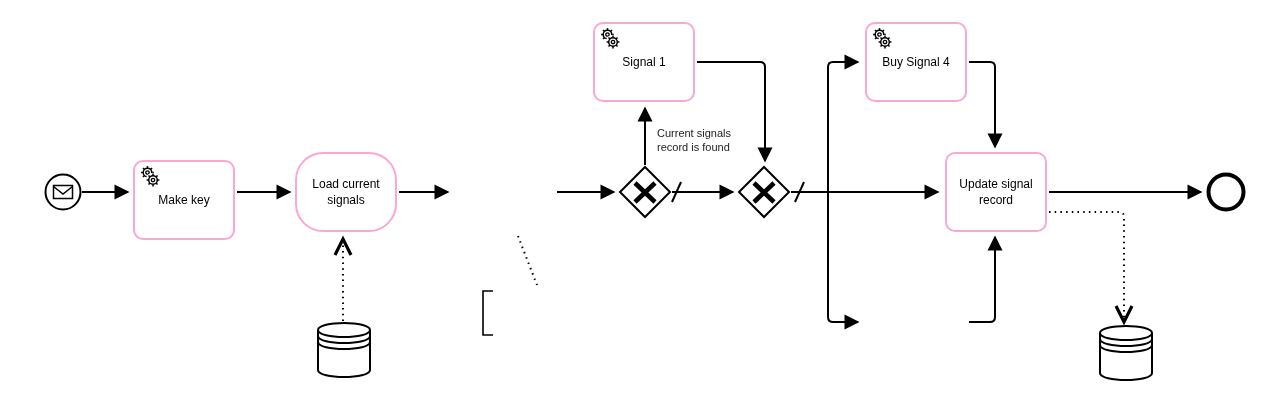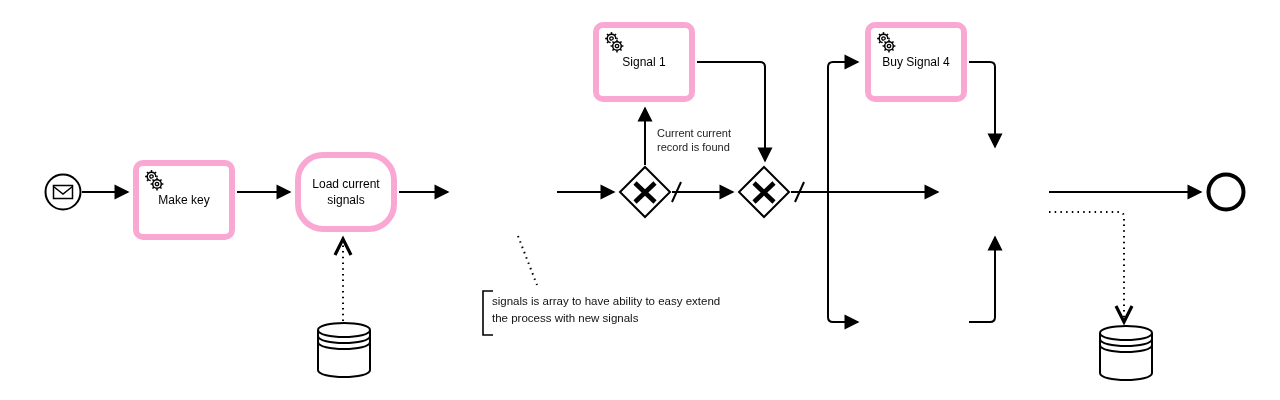--- a/index.html
+++ b/index.html
@@ -8,21 +8,21 @@
     width:1280px;height:400px;
     background:#ffffff;
     font-family:"Liberation Sans", sans-serif;
     overflow:hidden;
   }
   #wires{position:absolute;left:0;top:0;width:1280px;height:400px;}
   .task{
     position:absolute;
     width:102px;height:80px;
     box-sizing:border-box;
-    border:6px solid #f9a8d4;
+    border:2px solid #f9a8d4;
     border-radius:10px;
     background:#fff;
     display:flex;align-items:center;justify-content:center;
     text-align:center;
     font-size:12px;line-height:16px;color:#000;
     padding:0 7px;
   }
   .gear-icon{position:absolute;left:4px;top:3px;}
   .flow-label{
     position:absolute;
@@ -163,20 +163,21 @@
   </div>
 
   <div class="task" style="left:865px;top:22px;">
     <svg class="gear-icon" width="24" height="24" viewBox="0 0 24 24">
         <use href="#gearpair"></use>
       </svg>
     <span>Buy Signal 4</span>
   </div>
 
 
+  <div class="task" style="left:945px;top:152px;">
+    <span>Update signal record</span>
+  </div>
 
-  <div class="flow-label" style="left:657px;top:126px;">Current current
+  <div class="flow-label" style="left:657px;top:126px;">Current signals
 record is found</div>
 
-  <div class="annotation-text" style="left:492px;top:293px;">signals is array to have ability to easy extend
-the process with new signals</div>
 
 </div>
 
 </body></html>

